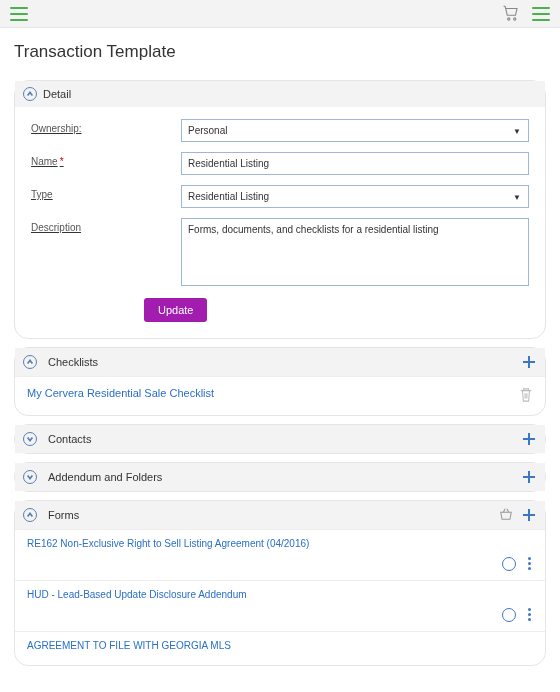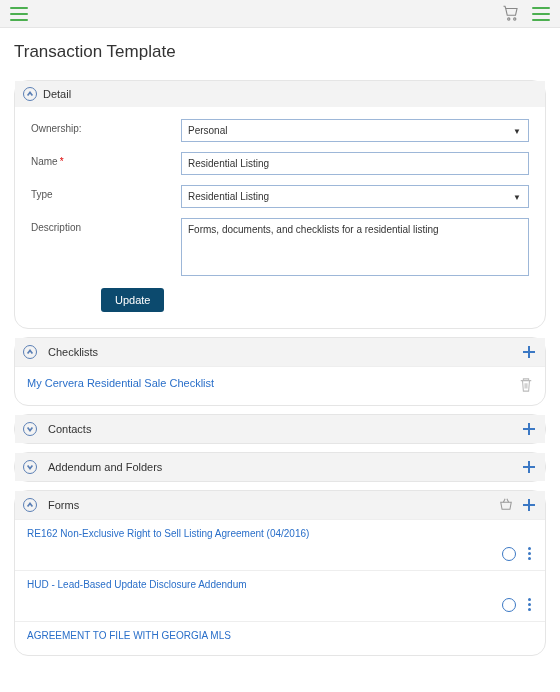--- a/index.html
+++ b/index.html
@@ -24,36 +24,36 @@
   .toggle-circle { width: 14px; height: 14px; border: 1px solid #5a7fb5; border-radius: 50%; display: flex; align-items: center; justify-content: center; flex-shrink: 0; }
   .toggle-circle svg { width: 8px; height: 8px; stroke: #5a7fb5; fill: none; stroke-width: 2; }
   
   .panel-title { font-size: 11px; color: #333; }
   
   .plus-btn { width: 16px; height: 16px; display: flex; align-items: center; justify-content: center; cursor: pointer; }
   .plus-btn svg { width: 14px; height: 14px; stroke: #3b78c4; stroke-width: 2; }
   
   .basket-icon svg { width: 14px; height: 14px; stroke: #999; fill: none; stroke-width: 1.2; }
   
-  .panel-body { padding: 12px 16px 16px; }
+  .panel-body { padding: 12px 16px 16px; text-decoration: underline; }
   
   .form-row { display: flex; align-items: flex-start; margin-bottom: 10px; }
   .form-label { width: 130px; font-size: 10px; color: #555; padding-top: 4px; }
   .form-label .req { color: #d00; margin-left: 2px; }
   .form-control { flex: 1; padding-left: 20px; }
   
   .input-text, .select, .textarea {
     width: 100%; border: 1px solid #9db7d8; padding: 5px 6px; font-size: 10px; font-family: inherit; color: #333; background: #fff;
   }
   .select { appearance: none; background-image: none; position: relative; }
   .select-wrap { position: relative; }
   .select-wrap::after { content: "▼"; position: absolute; right: 8px; top: 50%; transform: translateY(-50%); font-size: 8px; color: #333; pointer-events: none; }
-  .textarea { height: 58px; resize: none; }
-  
-  .btn-primary { background: #0c4a6e; color: #fff; border: none; padding: 6px 14px; font-size: 11px; border-radius: 3px; cursor: pointer; margin-left: 70px; }
+  .textarea { height: 68px; resize: none; }
+  
+  .btn-primary { background: #a21caf; color: #fff; border: none; padding: 6px 14px; font-size: 11px; border-radius: 3px; cursor: pointer; margin-left: 113px; }
   
   .list-row { display: flex; justify-content: space-between; padding: 10px 12px; border-top: 1px solid #eee; }
   .list-row:first-child { border-top: none; }
   .list-link { color: #2a6fc9; font-size: 11px; cursor: pointer; }
   .list-actions { display: flex; align-items: center; gap: 10px; }
   
   .trash-icon svg { width: 14px; height: 16px; stroke: #bbb; fill: none; stroke-width: 1.2; }
   
   .form-item { border-top: 1px solid #eee; padding: 8px 12px; }
   .form-item:first-of-type { border-top: none; }

